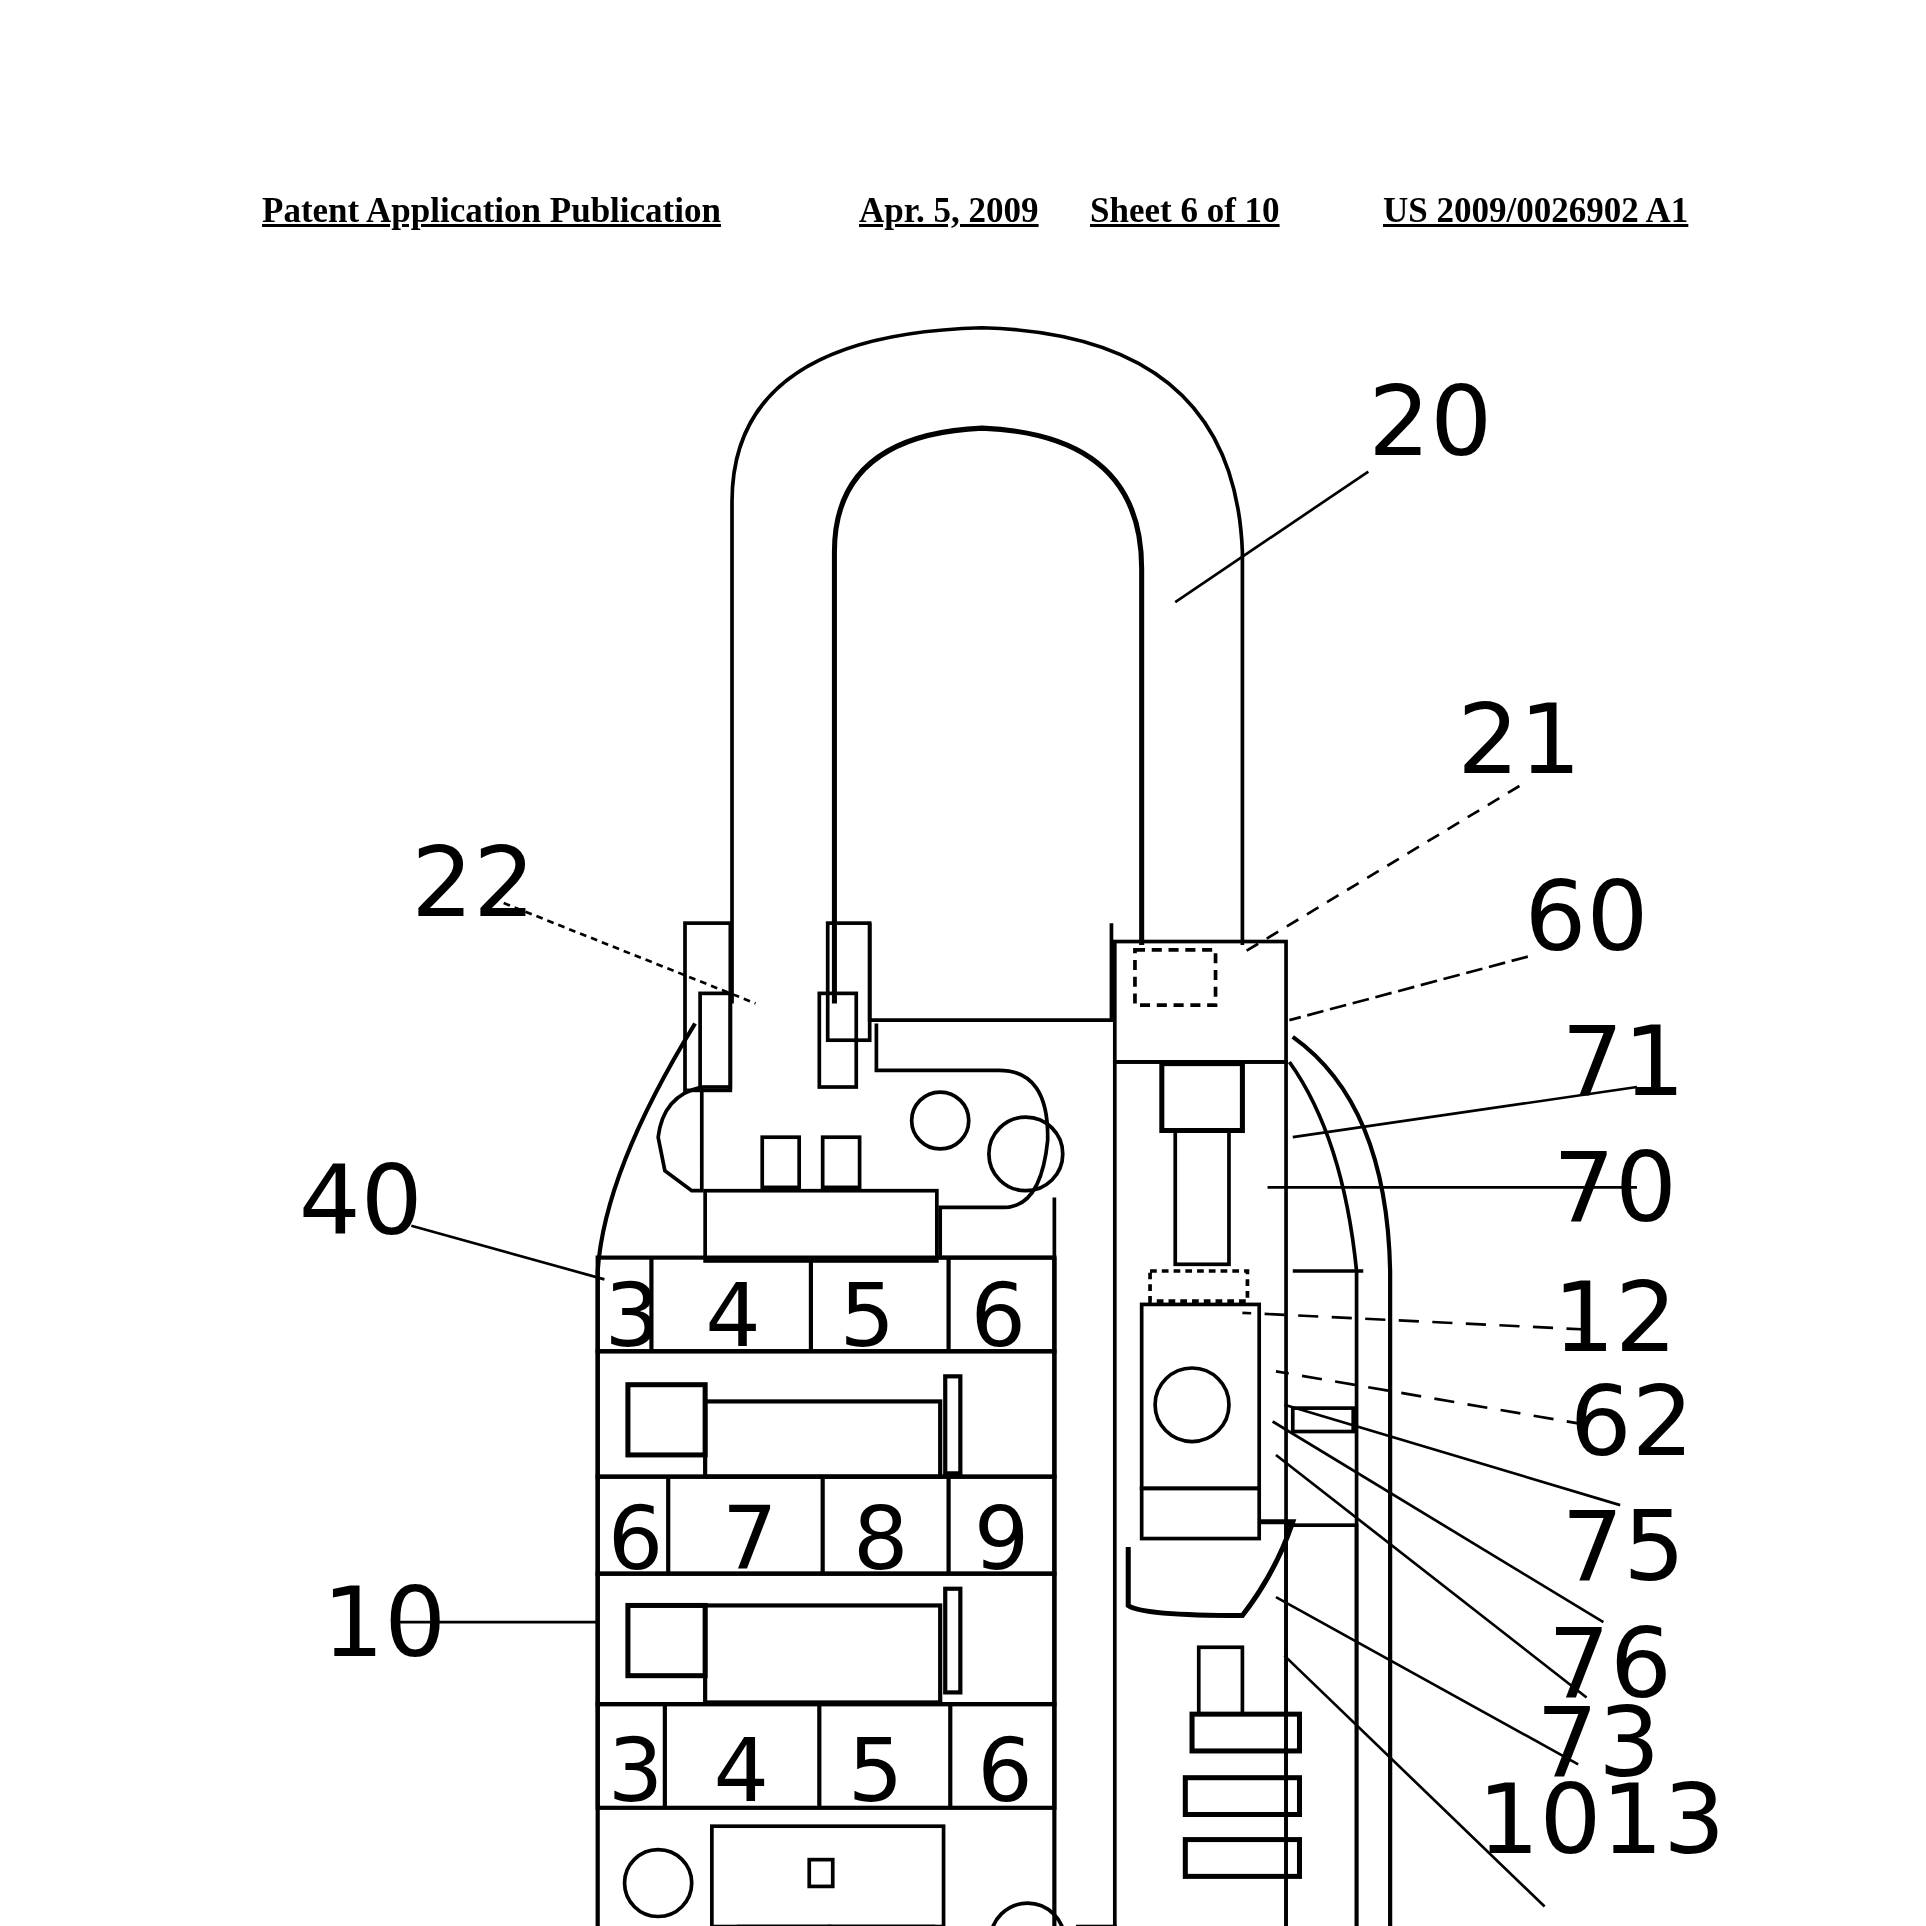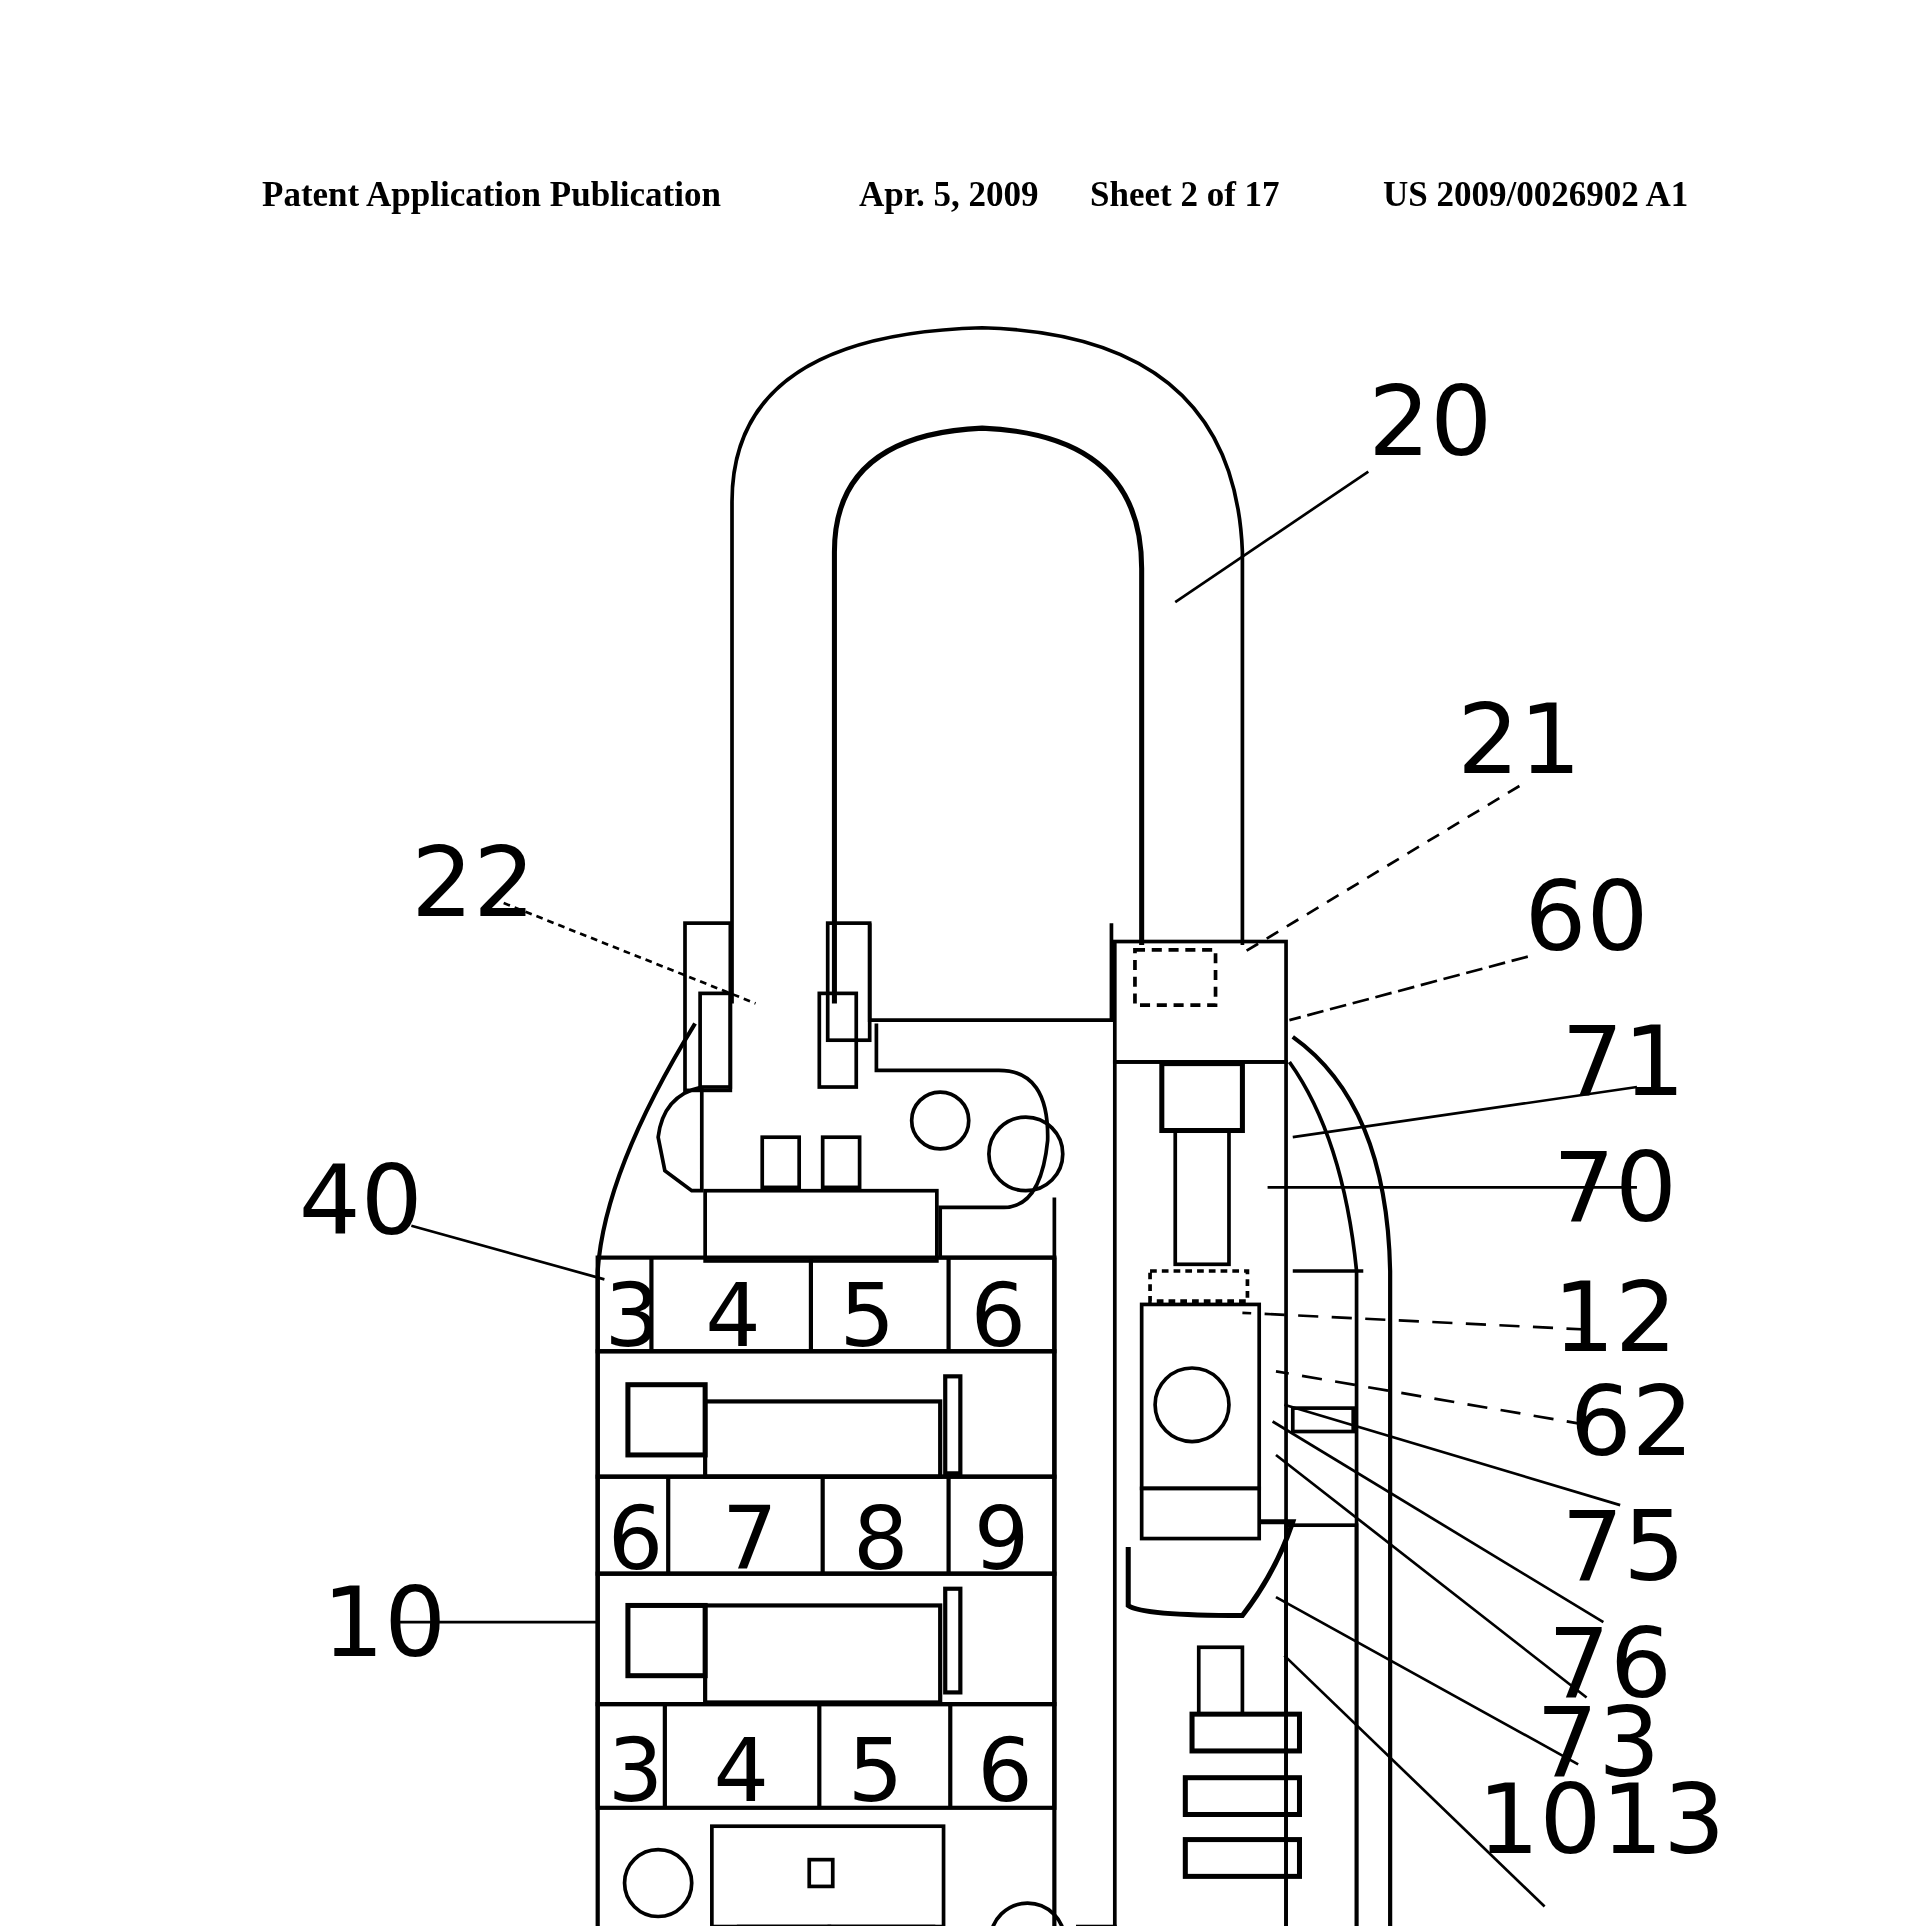--- a/index.html
+++ b/index.html
@@ -1,33 +1,33 @@
 <!DOCTYPE html>
 <html style="font-size:6.2px"><head>
 <meta charset="utf-8">
 <style>
   html, body { margin:0; padding:0; background:#fff; }
   body { width:2055px; height:2649px; position:relative; overflow:hidden; font-family:"Liberation Serif", serif; color:#000; }
   .header { position:absolute; top:175px; left:0; width:2055px; height:54px; font-family:"Liberation Serif", serif; font-weight:bold; font-size:35px; }
-  .header span { position:absolute; top:0; white-space:nowrap; }
+  .header span { position:absolute; top:16px; white-space:nowrap;text-decoration:underline; }
   #hdr-pub { left:262px; }
   #hdr-date { left:859px; }
   #hdr-sheet { left:1090px; }
   #hdr-num { left:1383px; }
   svg.fig { position:absolute; left:0; top:0; width:2055px; height:2649px; }
   .ref { font-family:"DejaVu Sans", sans-serif; font-size:58px; font-weight:normal; }
   .dial { font-family:"DejaVu Sans", sans-serif; font-size:52px; }
 </style>
 </head>
 <body>
 
 <div class="header">
   <span id="hdr-pub">Patent Application Publication</span>
   <span id="hdr-date">Apr. 5, 2009</span>
-  <span id="hdr-sheet">Sheet 2 of 17</span>
+  <span id="hdr-sheet">Sheet 6 of 10</span>
   <span id="hdr-num">US 2009/0026902 A1</span>
 </div>
 
 <svg class="fig" viewBox="0 0 1224 1584" preserveAspectRatio="none">
   <g fill="none" stroke="#000" stroke-width="2.2">
 
     <path d="M436 600 L436 300 Q436 200 585 196 Q735 200 740 330 L740 565"></path>
     <path d="M497 600 L497 330 Q497 260 585 256 Q680 260 680 340 L680 565" stroke-width="3"></path>
 
     <path d="M414 612 Q360 700 356 760 L356 1160 Q360 1215 400 1216 L800 1216 Q826 1210 828 1180 L828 760 Q826 660 770 620" stroke-width="2.5"></path>

